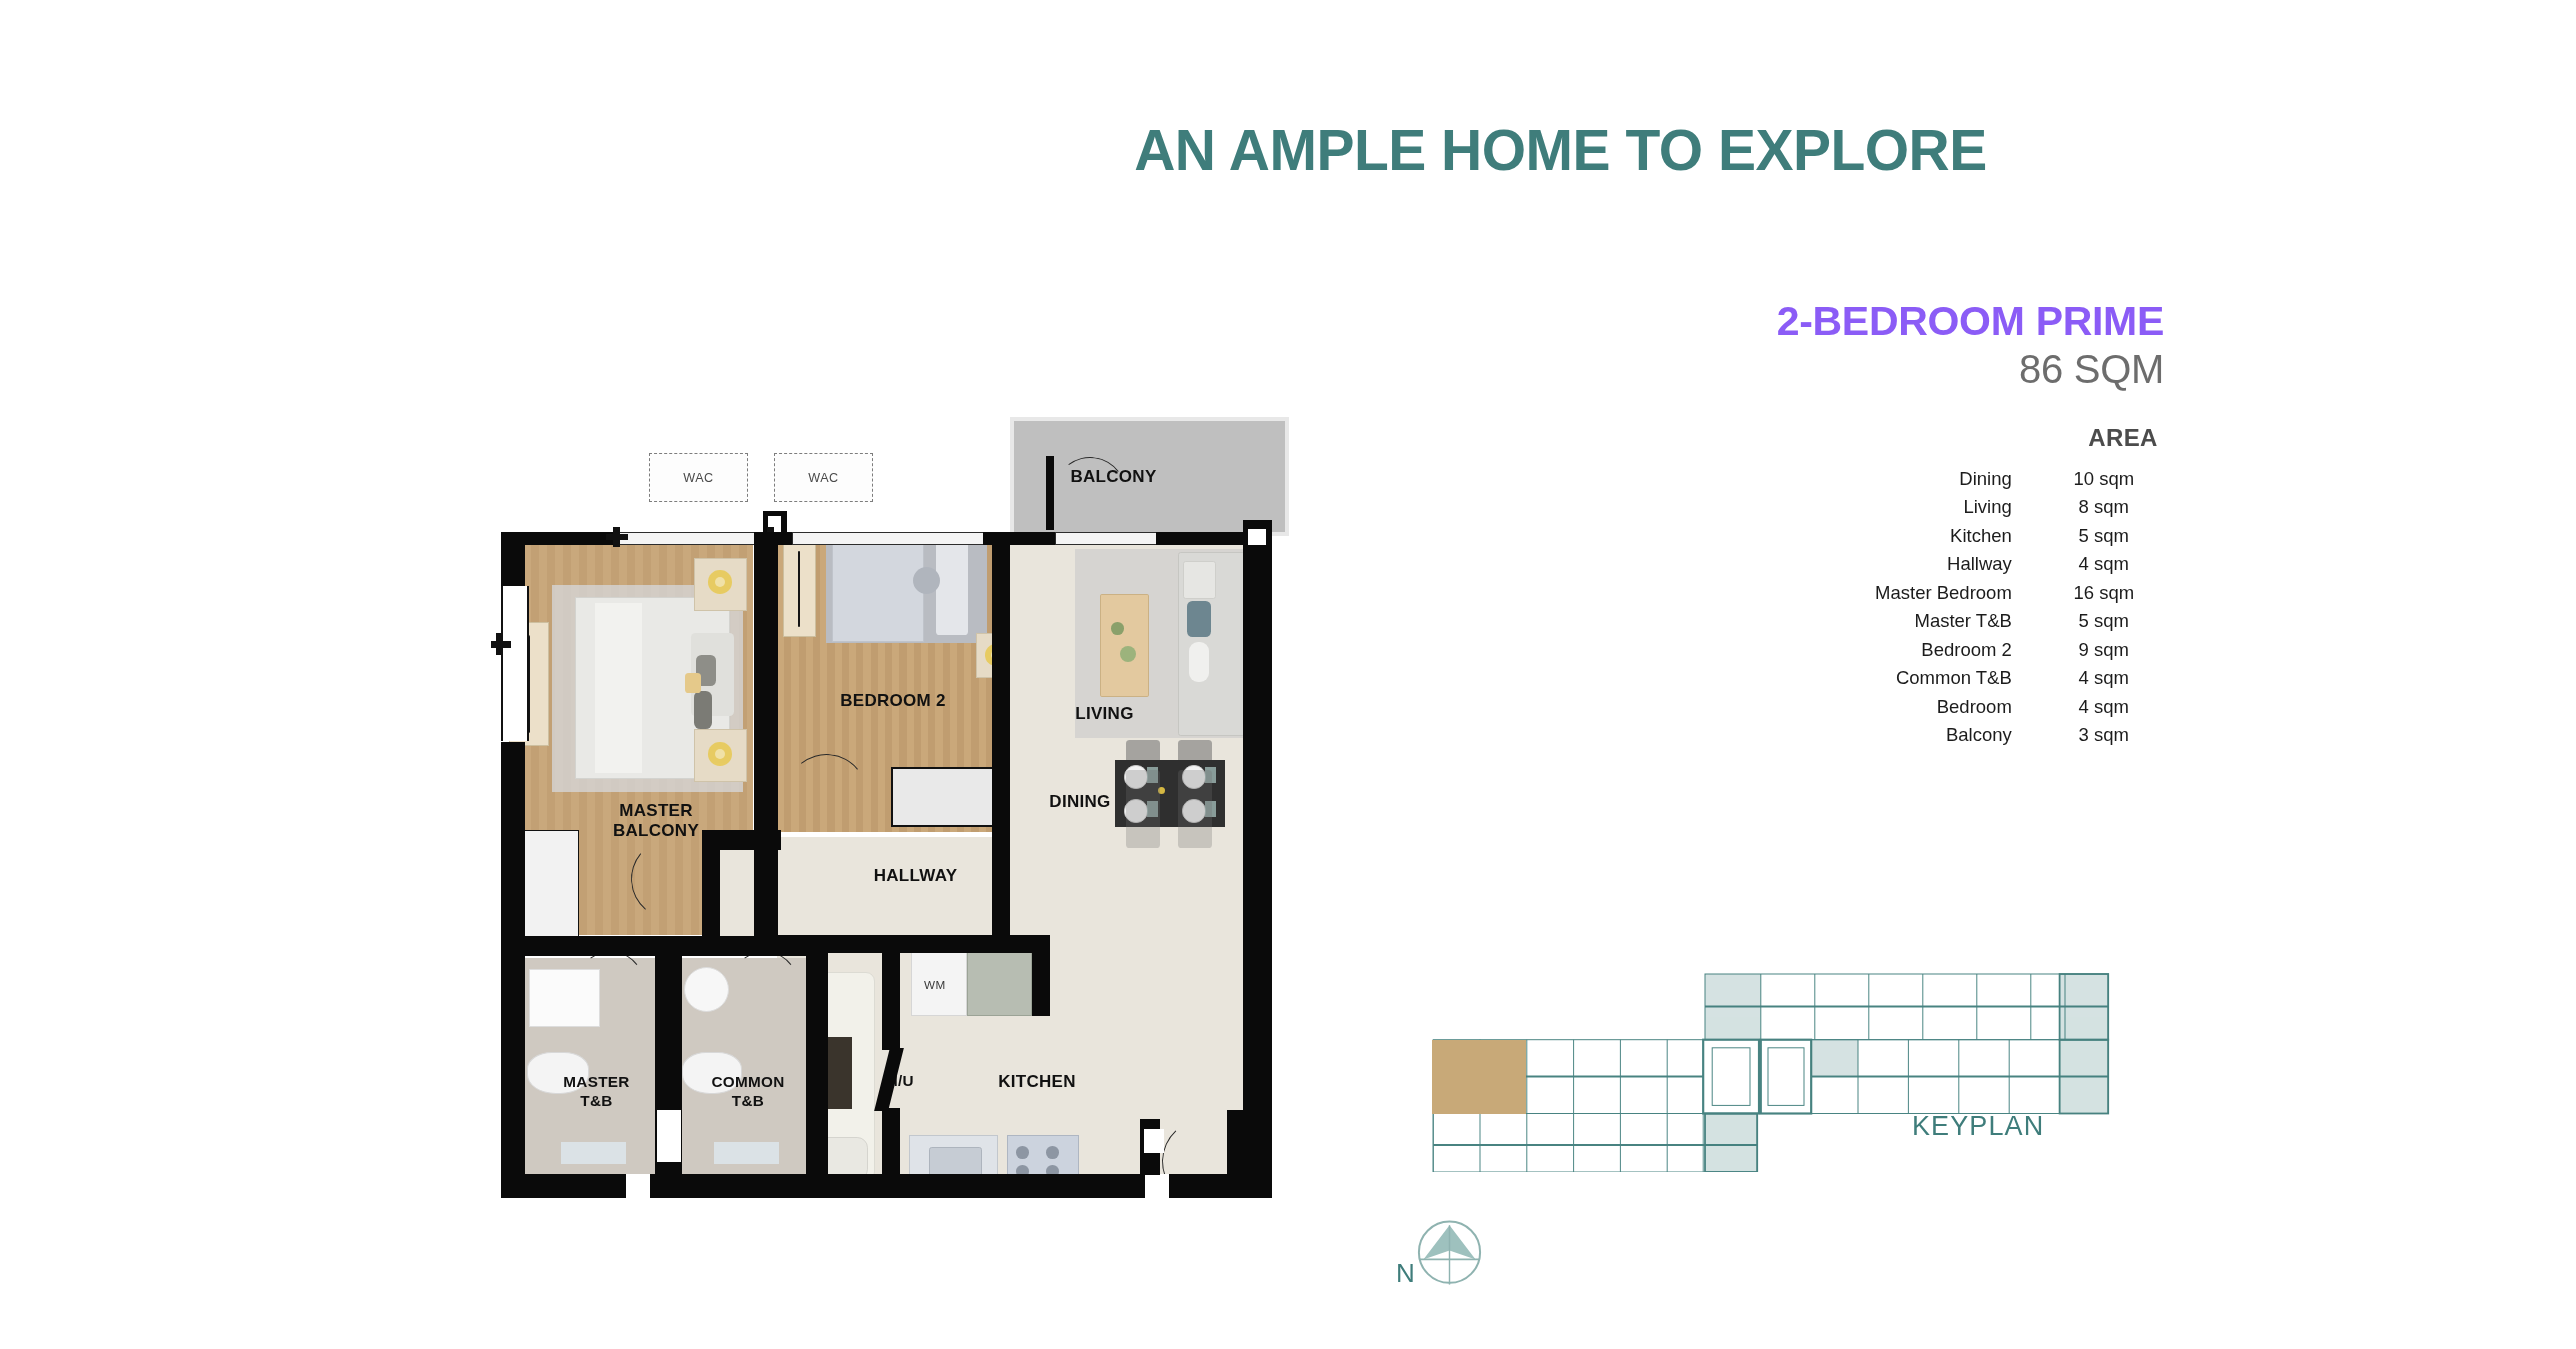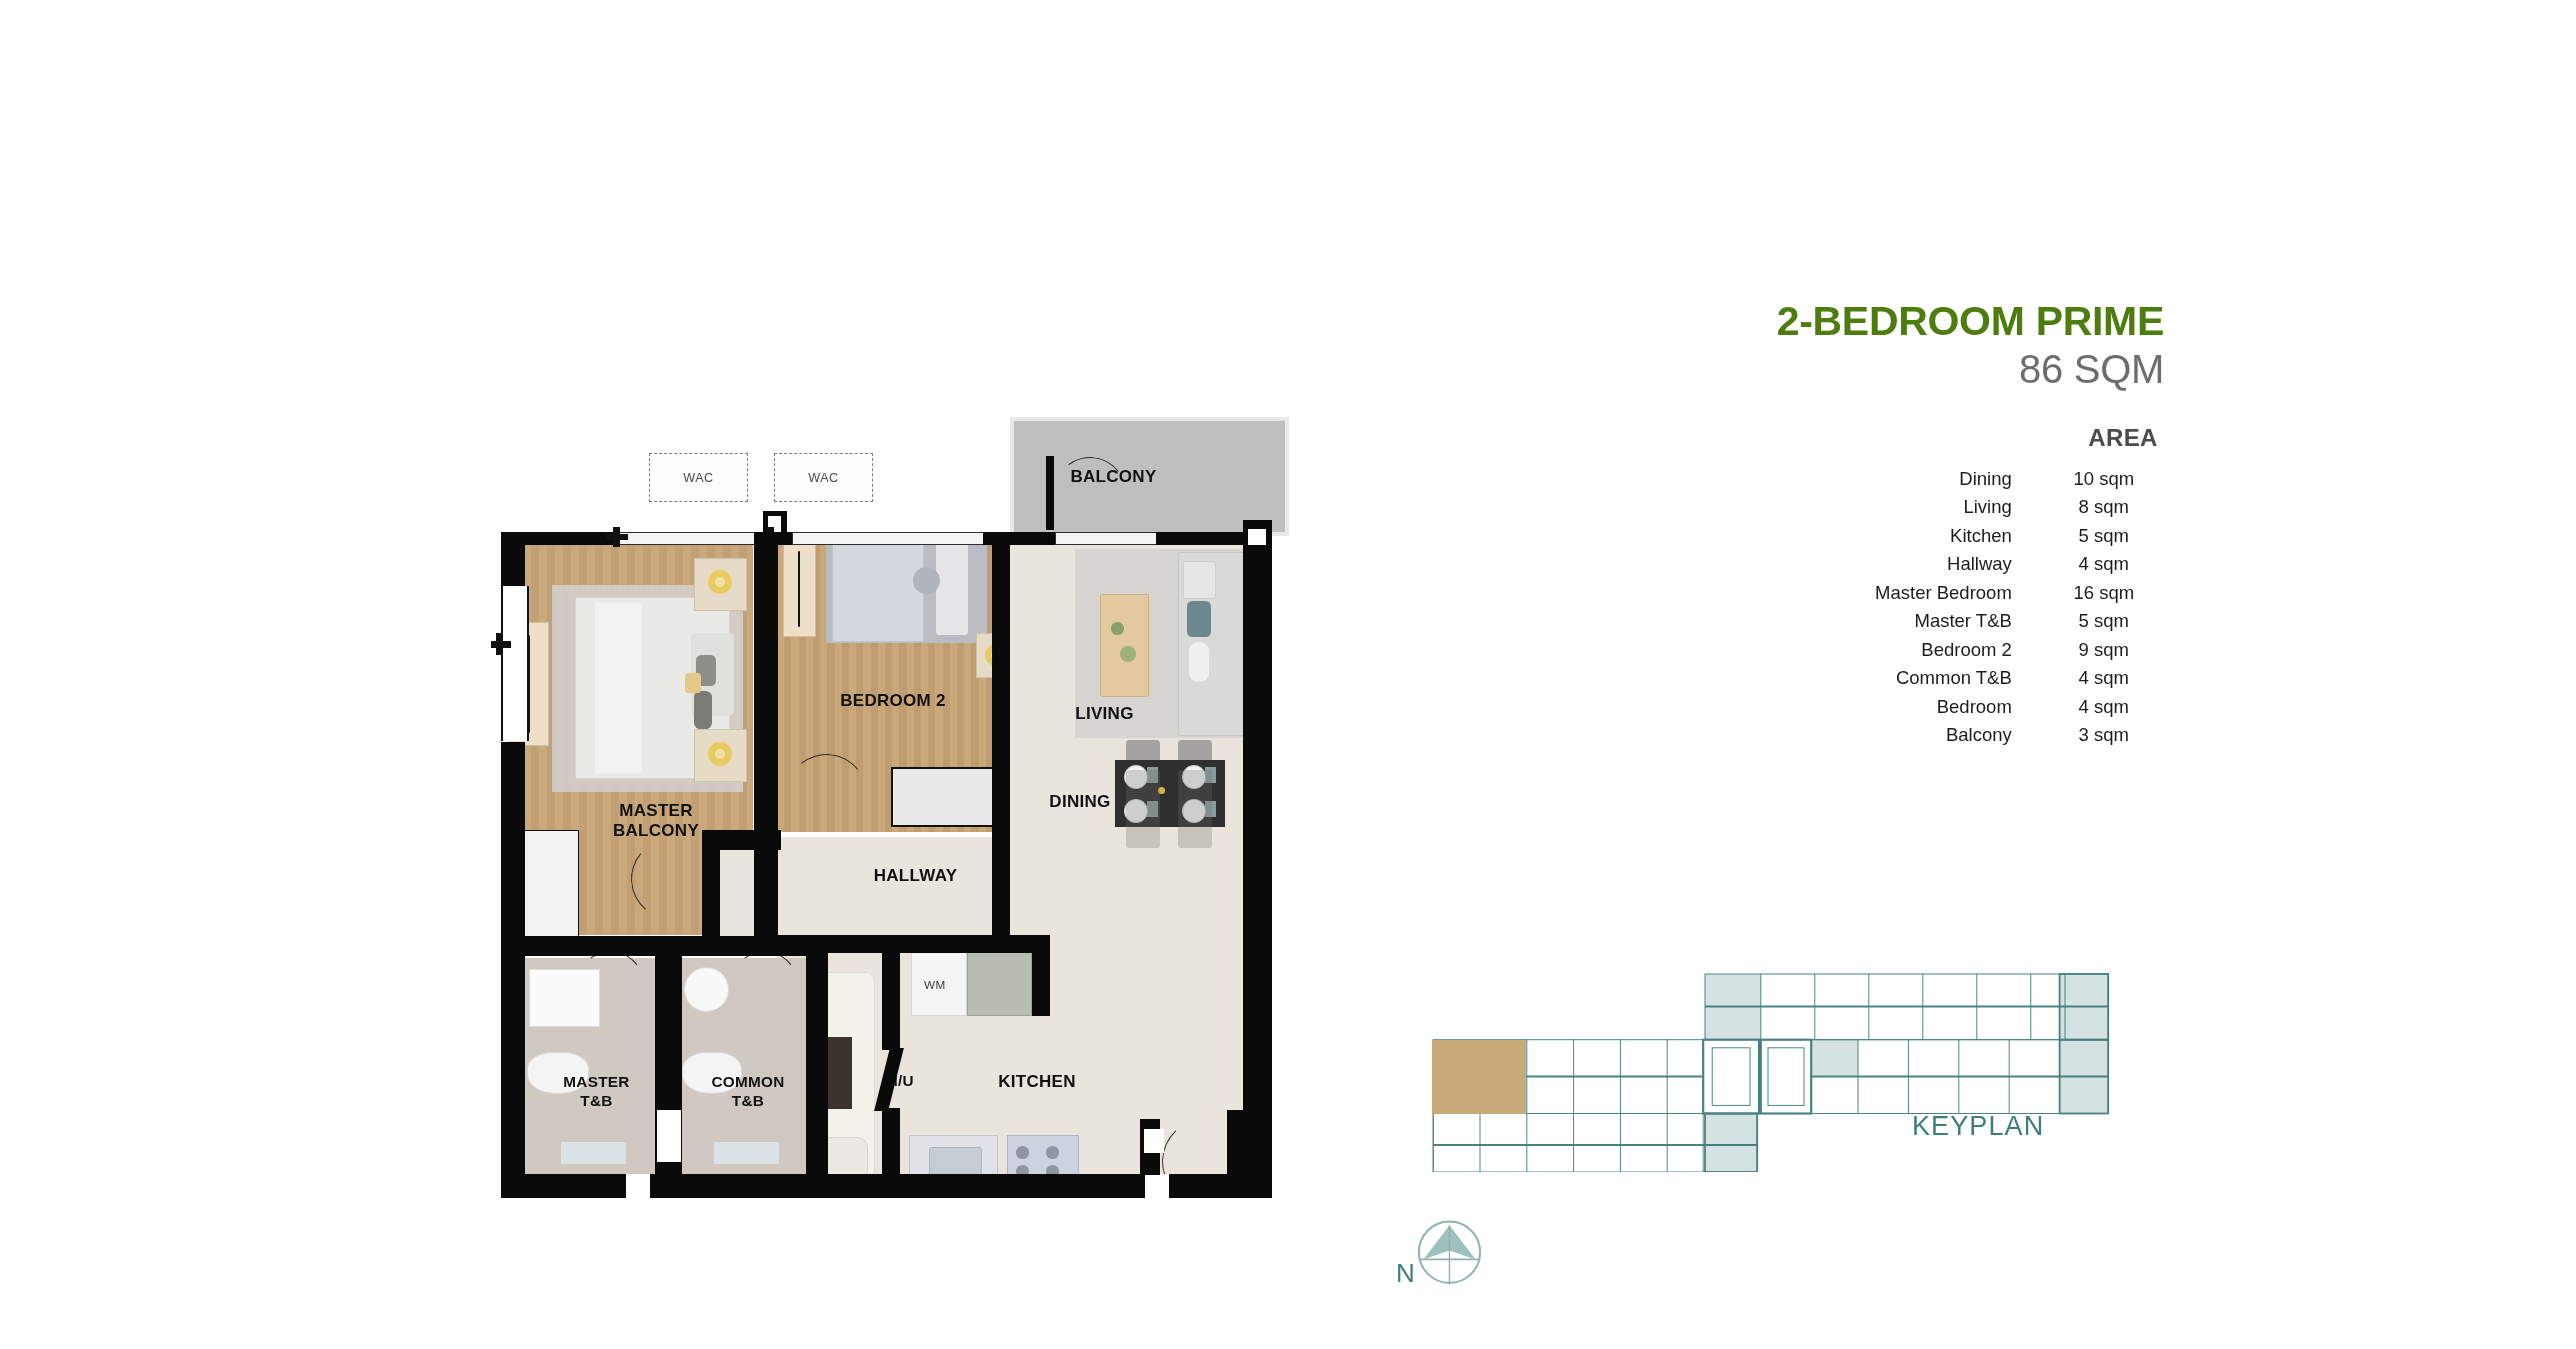--- a/index.html
+++ b/index.html
@@ -6,21 +6,21 @@
   body{width:2576px;height:1349px;position:relative;overflow:hidden;
        font-family:"Liberation Sans","DejaVu Sans",sans-serif;}
 
   
   #headline{position:absolute;left:956px;top:117px;width:1209px;text-align:center;
             color:#3f7d7b;font-weight:bold;font-size:57px;line-height:1.18;
             letter-spacing:-0.5px;}
   #headline div{white-space:nowrap;}
 
   #unit-type{position:absolute;left:1082px;top:298px;width:1082px;text-align:right;
-             color:#4d7c0f;font-weight:bold;font-size:41px;letter-spacing:-0.3px;}
+             color:#8b5cf6;font-weight:bold;font-size:41px;letter-spacing:-0.3px;}
   #unit-size{position:absolute;left:1082px;top:347px;width:1082px;text-align:right;
              color:#6d6d6d;font-weight:normal;font-size:40px;letter-spacing:-0.3px;}
 
   
   #area-block{position:absolute;left:1786px;top:424px;width:379px;}
   #area-heading{text-align:right;font-weight:bold;font-size:24px;color:#4c4c4c;
                 letter-spacing:0.4px;padding-right:7.2px;margin-bottom:12.6px;}
   #area-table{width:100%;border-collapse:collapse;}
   #area-table td{font-size:18.5px;color:#1c1c1c;padding:5px 0;line-height:1;}
   #area-table td.k{text-align:right;padding-right:38px;white-space:nowrap;}
@@ -90,20 +90,21 @@
                 background:#c8a978;}
 
   
   #compass{position:absolute;left:1400px;top:1209px;width:99px;height:99px;}
   #compass-n{position:absolute;left:1396px;top:1258px;font-size:26px;color:#3f7d7b;}
 </style>
 </head>
 <body>
 
 <div id="headline">
+  <div>AN AMPLE HOME TO EXPLORE</div>
 </div>
 
 <div id="unit-type">2-BEDROOM PRIME</div>
 <div id="unit-size">86 SQM</div>
 
 <div id="area-block">
   <div id="area-heading">AREA</div>
   <table id="area-table">
     <tbody>
       <tr>

